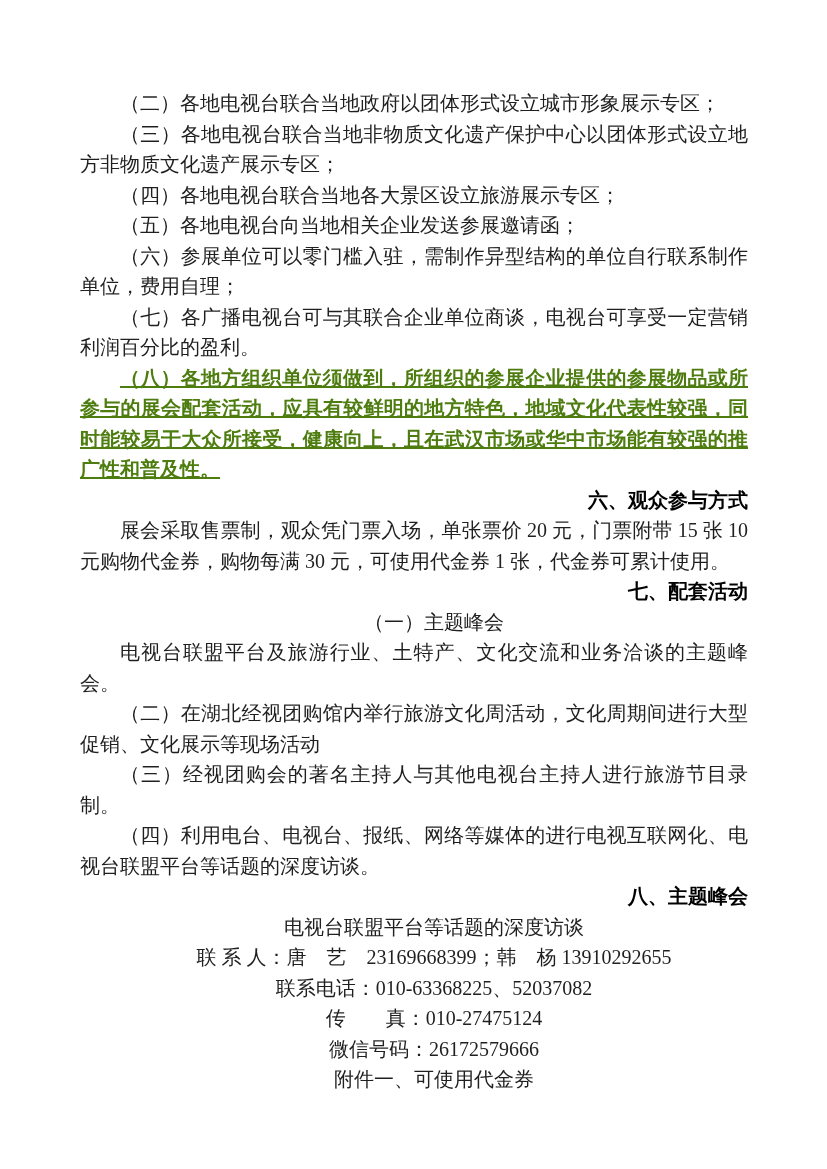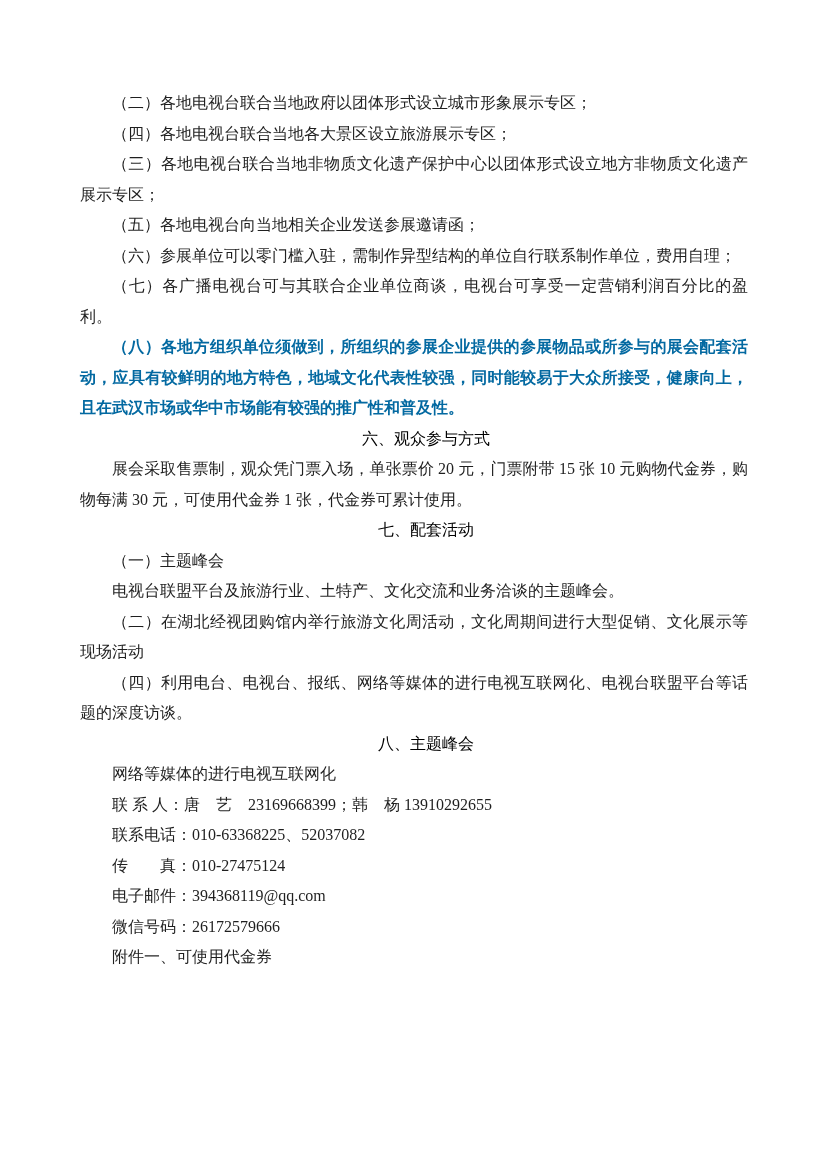--- a/index.html
+++ b/index.html
@@ -8,70 +8,71 @@
     background: #ffffff;
   }
   .page {
     position: relative;
     width: 827px;
     height: 1169px;
     box-sizing: border-box;
     background: #ffffff;
     padding: 88px 79px 0 80px;
     font-family: "Liberation Serif", "DejaVu Serif", serif;
-    font-size: 16px;
+    font-size: 20px;
     line-height: 30.5px;
     color: #1f1f1f;
     overflow: hidden;
   }
   .para {
     margin: 0;
     text-indent: 2em;
     text-align: justify;
     word-break: break-all;
   }
-  .para.last-short { text-align: left; }
+  .para.last-short { text-align: center; }
   .emphasis {
     font-family: "Liberation Sans", "DejaVu Sans", sans-serif;
     font-weight: 700;
-    color: #0369a1;
+    color: #4d7c0f;
+    text-decoration: underline;
   }
   .heading {
     margin: 0;
     text-indent: 1.5em;
     font-family: "Liberation Sans", "DejaVu Sans", sans-serif;
-    font-weight: 400;
+    font-weight: 700;
     color: #000000;
-    text-align: center;
+    text-align: right;
   }
 </style>
 </head>
 <body>
 
 <div class="page">
 
   <p class="para">（二）各地电视台联合当地政府以团体形式设立城市形象展示专区；</p>
+  <p class="para">（三）各地电视台联合当地非物质文化遗产保护中心以团体形式设立地方非物质文化遗产展示专区；</p>
   <p class="para">（四）各地电视台联合当地各大景区设立旅游展示专区；</p>
-  <p class="para">（三）各地电视台联合当地非物质文化遗产保护中心以团体形式设立地方非物质文化遗产展示专区；</p>
   <p class="para">（五）各地电视台向当地相关企业发送参展邀请函；</p>
   <p class="para">（六）参展单位可以零门槛入驻，需制作异型结构的单位自行联系制作单位，费用自理；</p>
   <p class="para">（七）各广播电视台可与其联合企业单位商谈，电视台可享受一定营销利润百分比的盈利。</p>
   <p class="para emphasis">（八）各地方组织单位须做到，所组织的参展企业提供的参展物品或所参与的展会配套活动，应具有较鲜明的地方特色，地域文化代表性较强，同时能较易于大众所接受，健康向上，且在武汉市场或华中市场能有较强的推广性和普及性。</p>
 
   <p class="heading">六、观众参与方式</p>
   <p class="para">展会采取售票制，观众凭门票入场，单张票价 20 元，门票附带 15 张 10 元购物代金券，购物每满 30 元，可使用代金券 1 张，代金券可累计使用。</p>
 
   <p class="heading">七、配套活动</p>
   <p class="para last-short">（一）主题峰会</p>
   <p class="para">电视台联盟平台及旅游行业、土特产、文化交流和业务洽谈的主题峰会。</p>
   <p class="para">（二）在湖北经视团购馆内举行旅游文化周活动，文化周期间进行大型促销、文化展示等现场活动</p>
+  <p class="para">（三）经视团购会的著名主持人与其他电视台主持人进行旅游节目录制。</p>
   <p class="para">（四）利用电台、电视台、报纸、网络等媒体的进行电视互联网化、电视台联盟平台等话题的深度访谈。</p>
 
   <p class="heading">八、主题峰会</p>
-  <p class="para last-short">网络等媒体的进行电视互联网化</p>
+  <p class="para last-short">电视台联盟平台等话题的深度访谈</p>
   <p class="para last-short">联 系 人：唐　艺　23169668399；韩　杨 13910292655</p>
   <p class="para last-short">联系电话：010-63368225、52037082</p>
   <p class="para last-short">传　　真：010-27475124</p>
-  <p class="para last-short">电子邮件：394368119@qq.com</p>
   <p class="para last-short">微信号码：26172579666</p>
   <p class="para last-short">附件一、可使用代金券</p>
 
 </div>
 
 </body></html>

